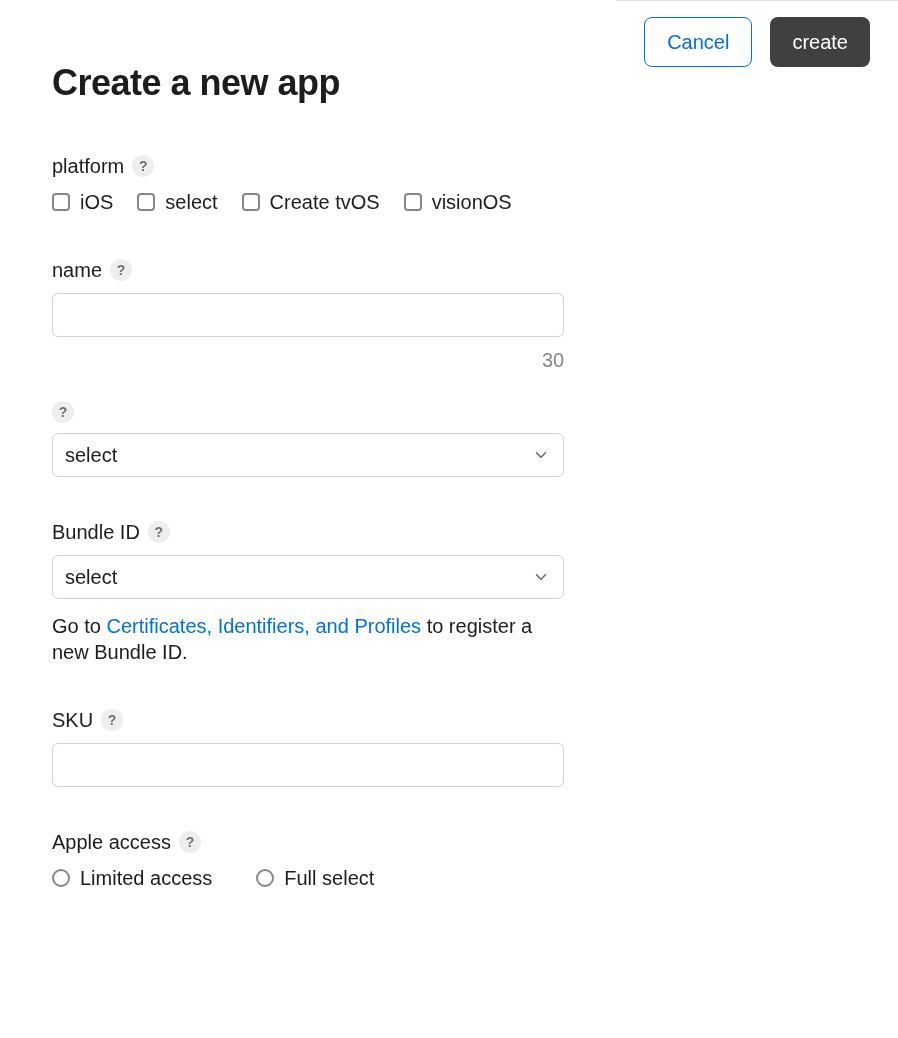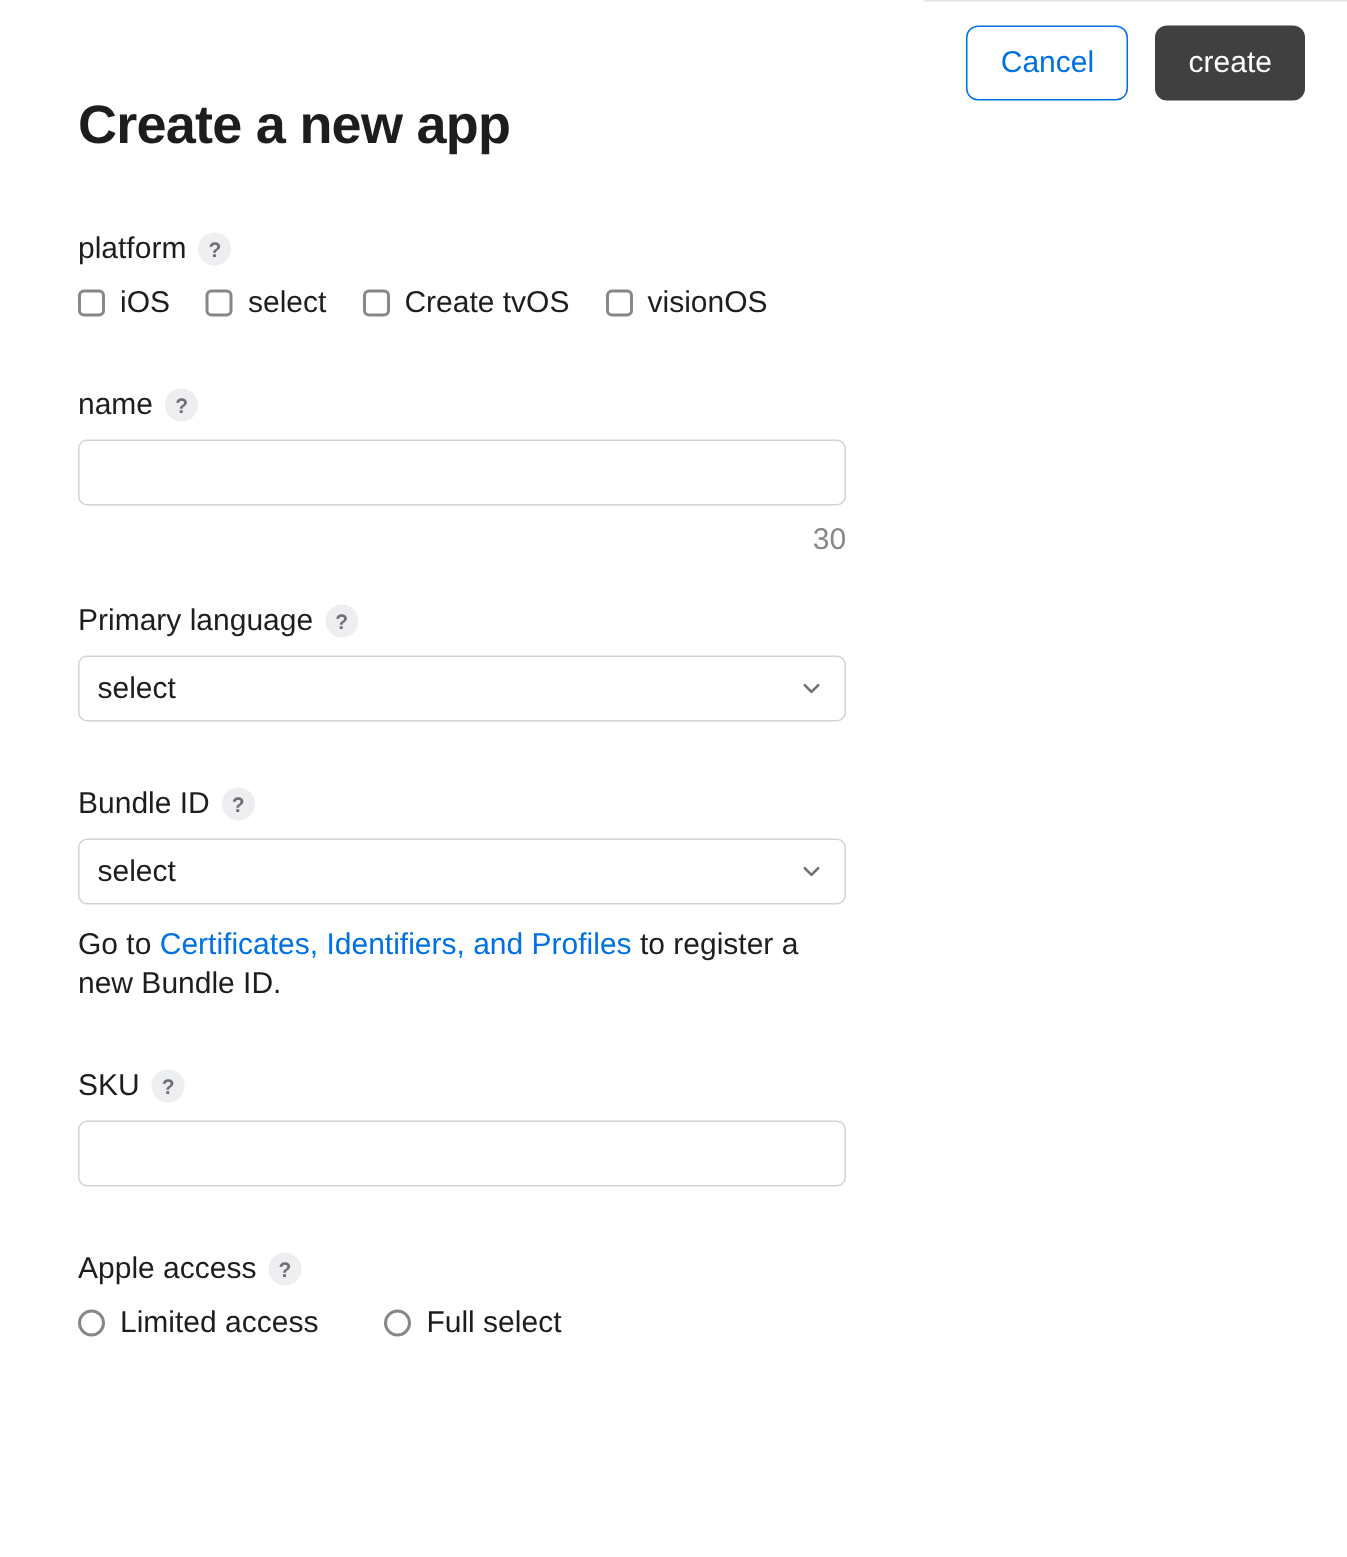--- a/index.html
+++ b/index.html
@@ -212,21 +212,20 @@
       <div class="field-label-row">
         <span class="field-label">name</span>
         <span class="help-badge">?</span>
       </div>
       <input type="text" class="text-input" value="" style="">
       <div class="char-count">30</div>
     </div>
 
     <div class="field-block">
       <div class="field-label-row">
-        <span class="field-label">Primary language</span>
         <span class="help-badge">?</span>
       </div>
       <div class="select-wrap">
         <div class="faux-select">
           <span>select</span>
         </div>
         <span class="chevron">
           <svg width="18" height="18" viewBox="0 0 24 24" fill="none" stroke="#6e6e73" stroke-width="2.2" stroke-linecap="round" stroke-linejoin="round">
               <polyline points="6 9 12 15 18 9"></polyline>
             </svg>

